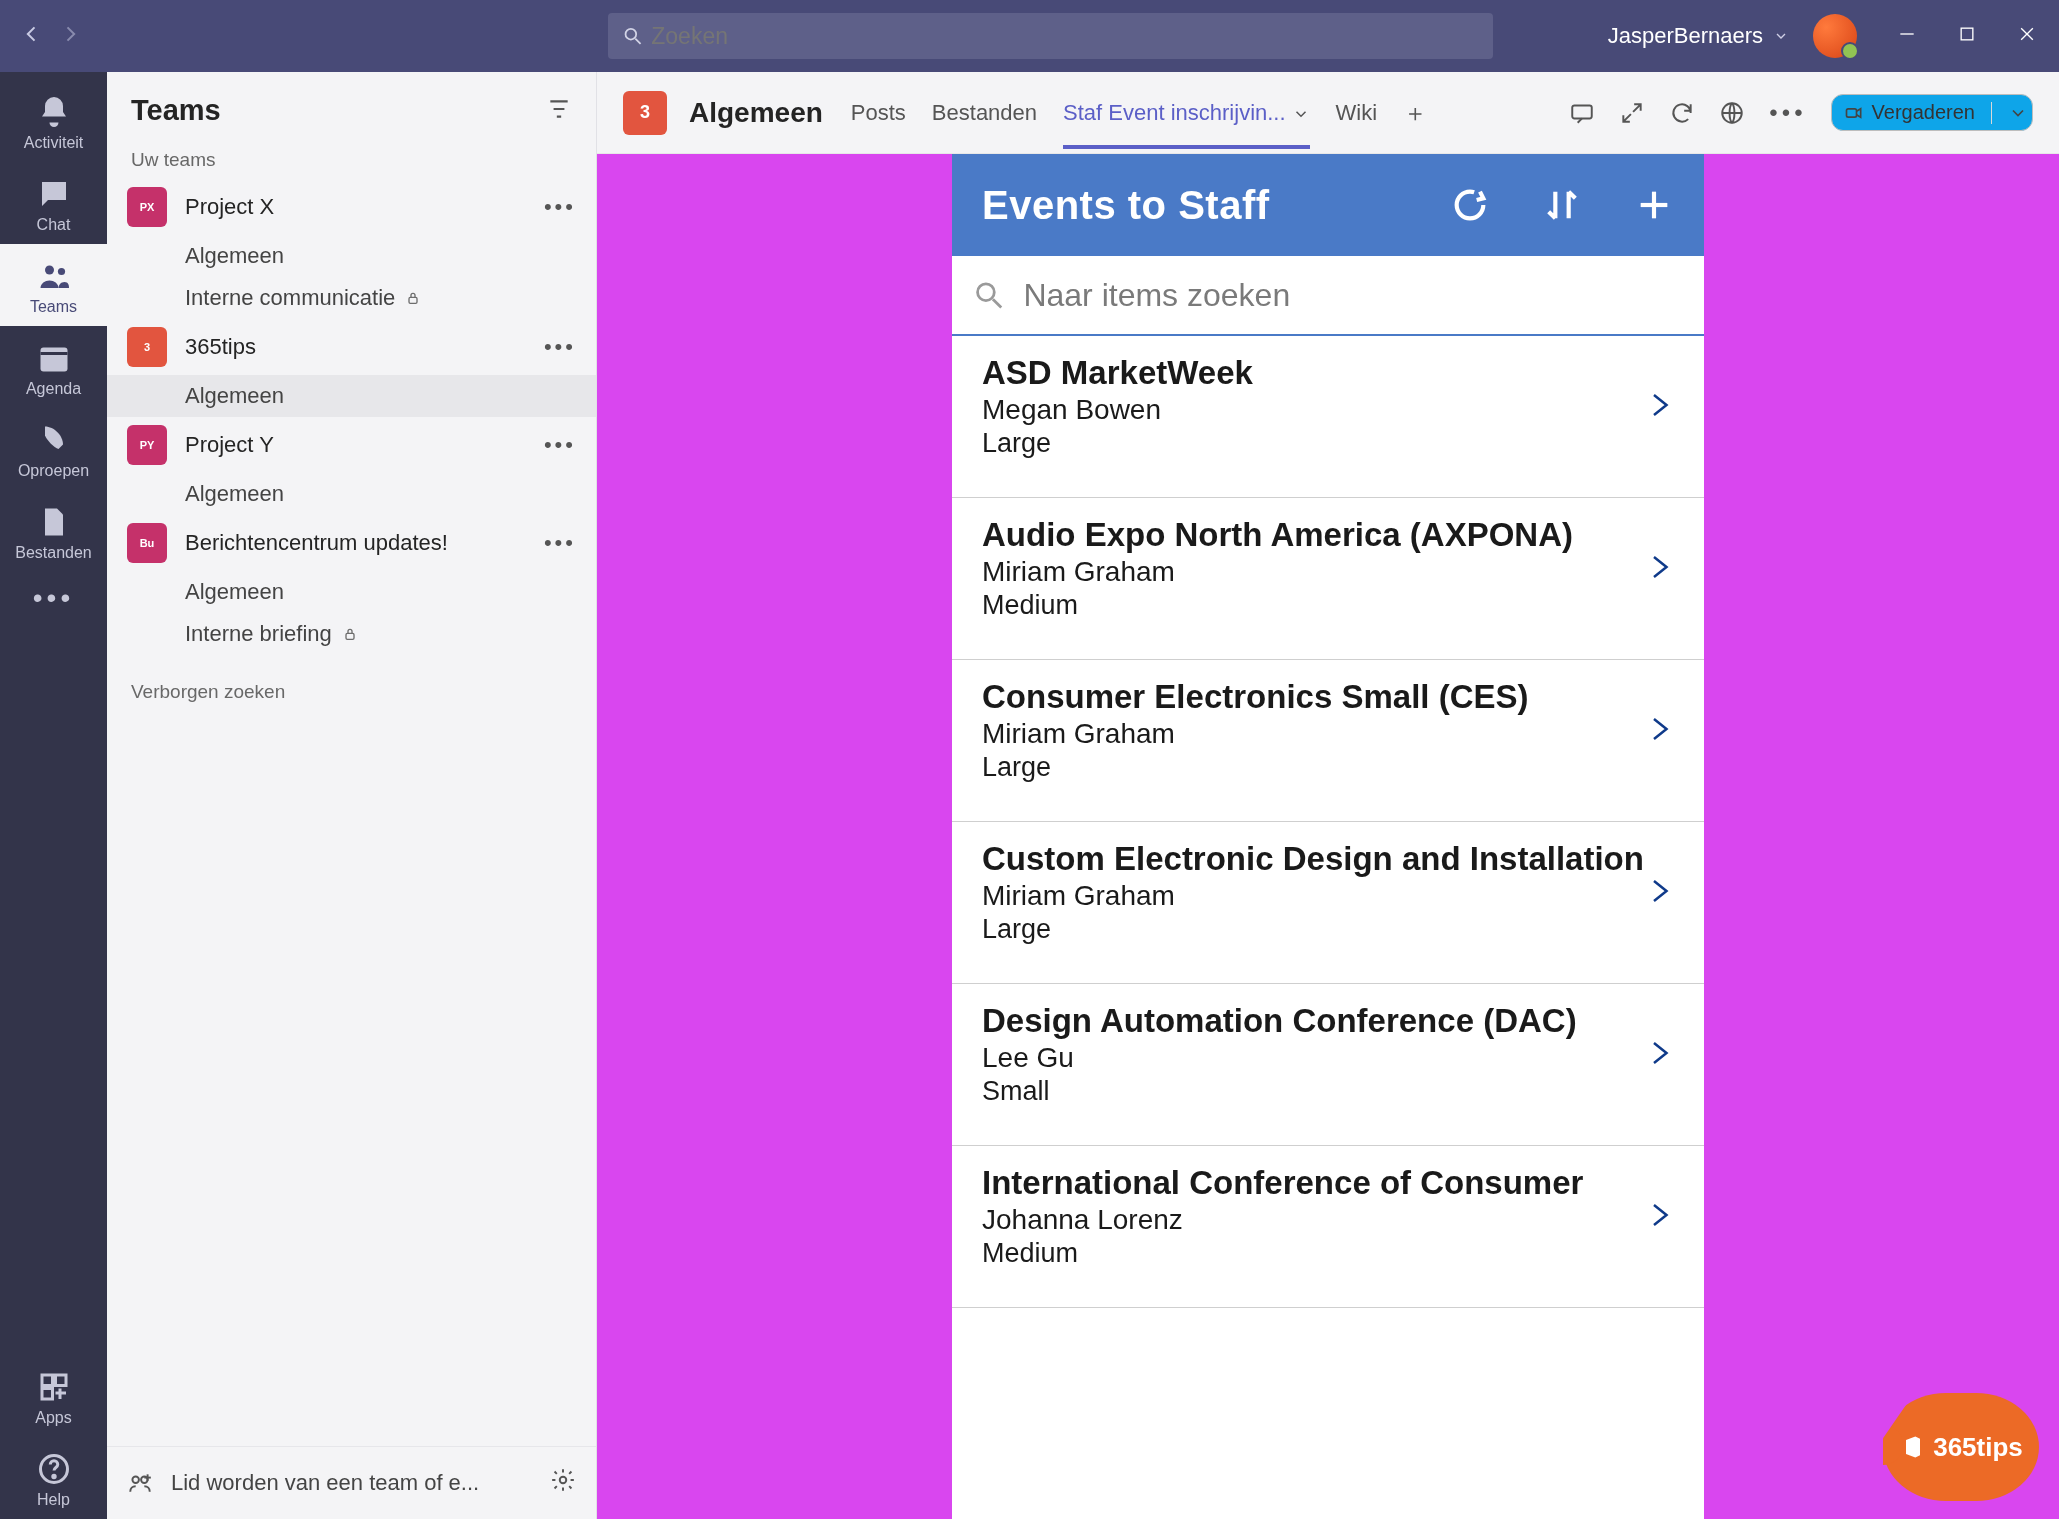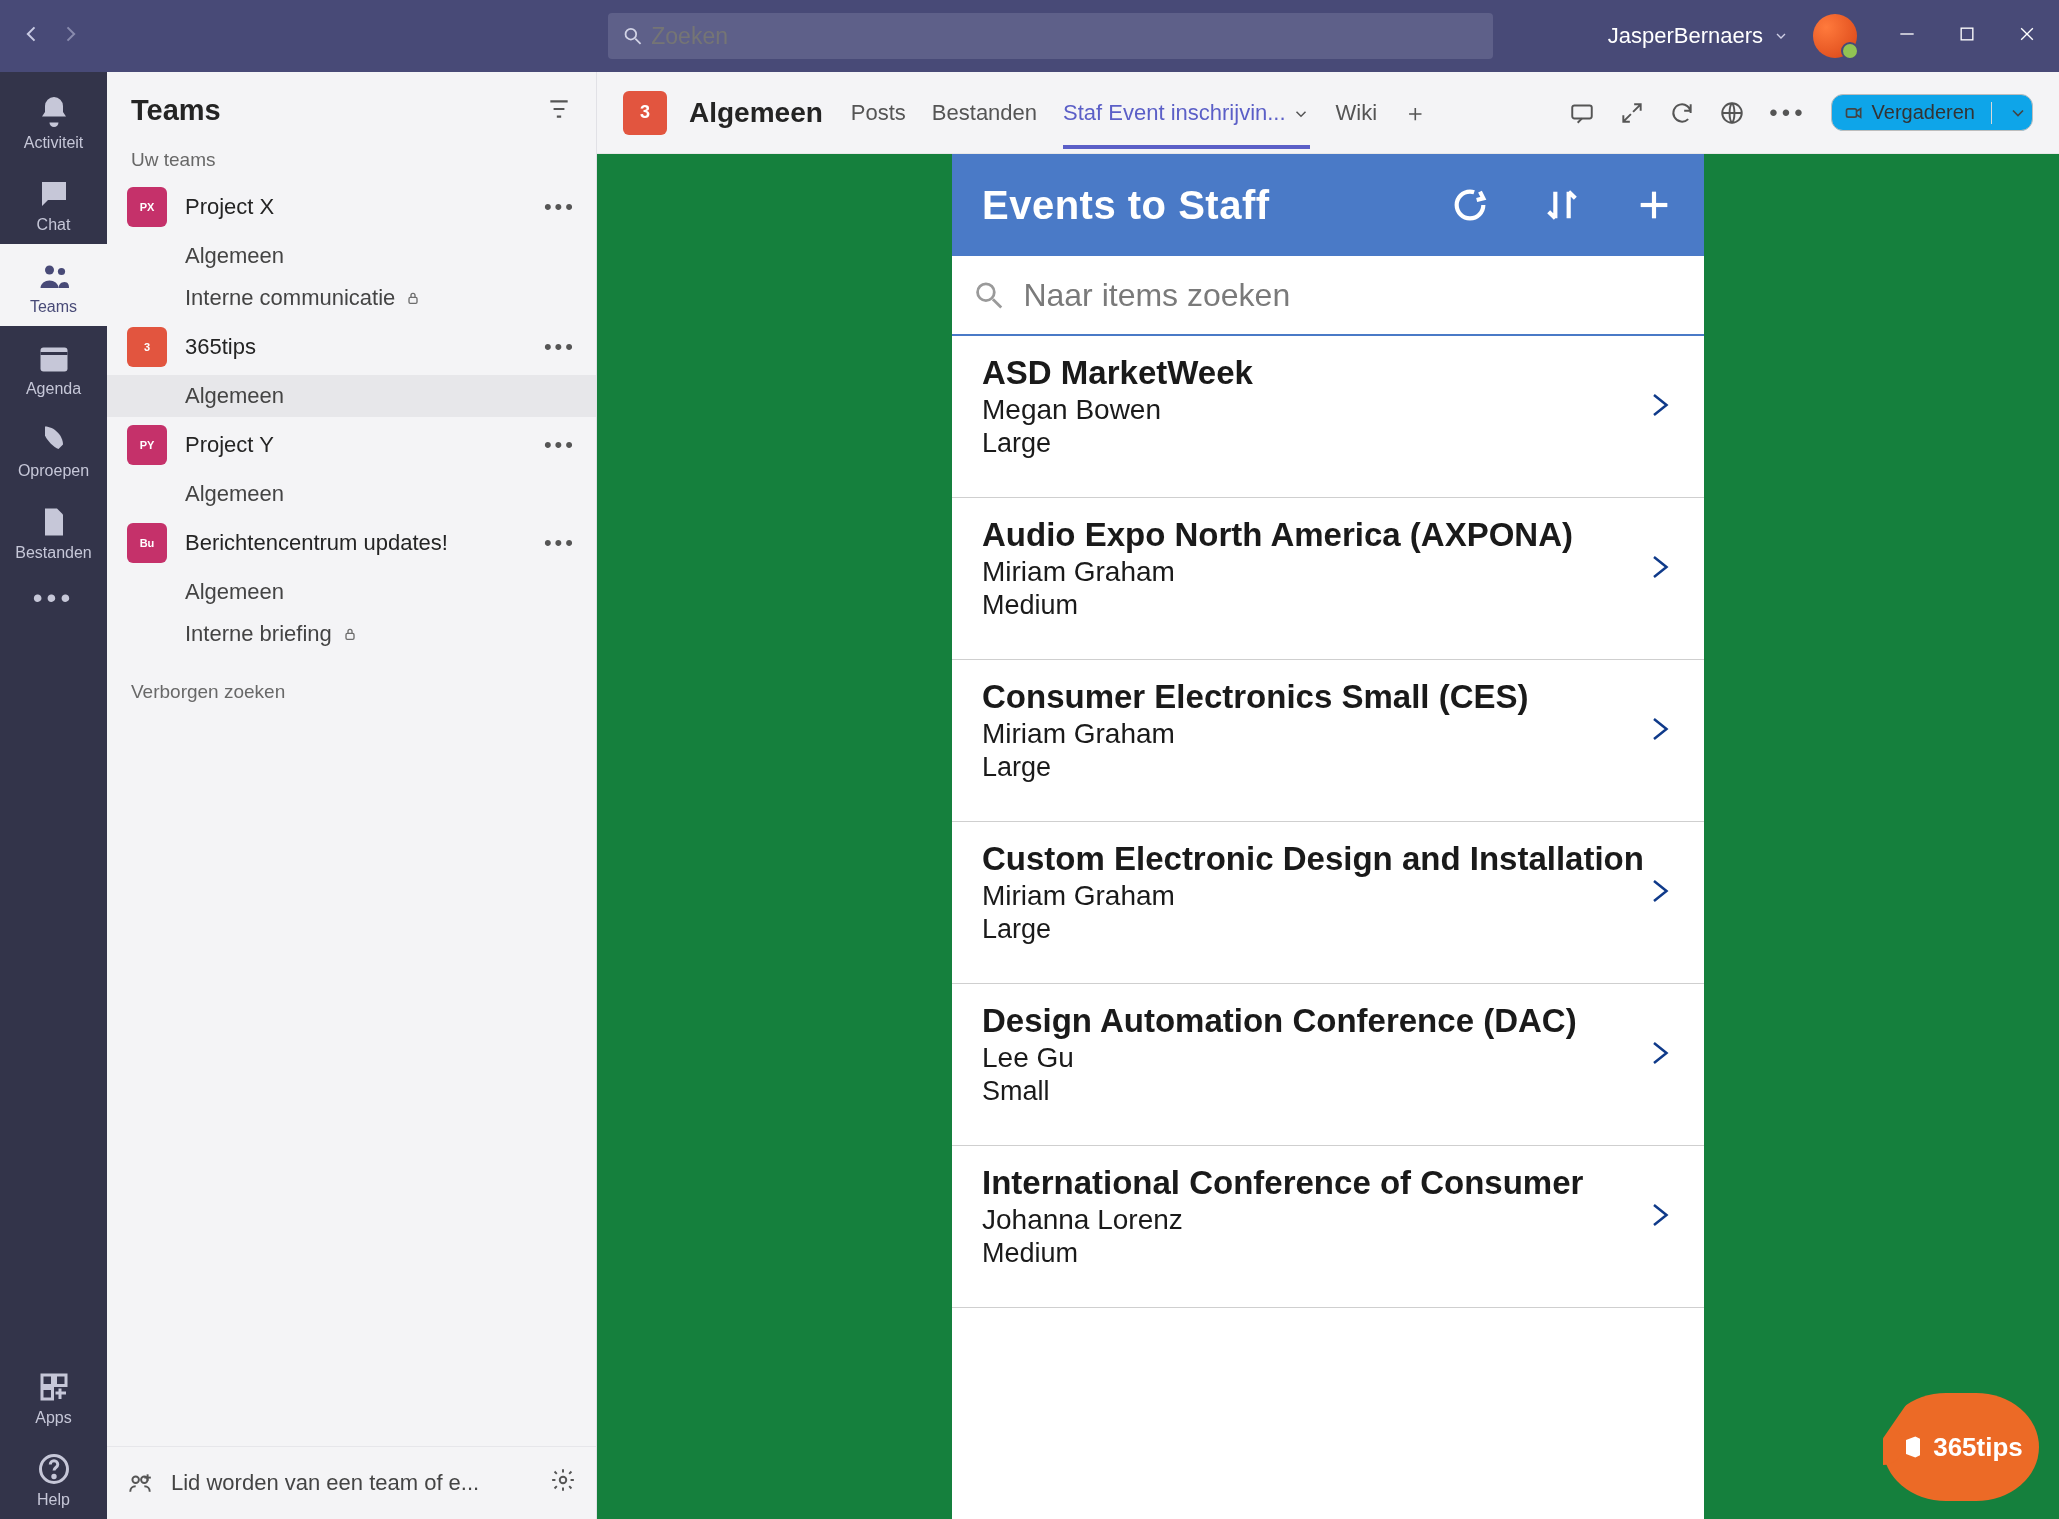--- a/index.html
+++ b/index.html
@@ -68,21 +68,21 @@
 .tab .chev{width:18px;height:18px;stroke:#555;fill:none;stroke-width:2;margin-left:6px;vertical-align:middle;}
 .tab-plus { color:#555; font-size: 24px; cursor:pointer;}
 .head-actions { margin-left: auto; display:flex; align-items:center; gap: 24px; }
 .head-actions svg { width: 26px; height: 26px; stroke: #555; fill: none; stroke-width: 1.8; cursor:pointer;}
 .head-actions .dots{font-size:24px;letter-spacing:4px;color:#555;cursor:pointer;}
 .meet-btn { display:flex;align-items:center;gap:8px;border:1px solid #bdbdbd;border-radius:12px;padding:6px 4px 6px 12px;font-size:20px;color:#333;background:#0ea5e9; cursor:pointer;}
 .meet-btn .sep{width:1px;height:22px;background:#d8d8d8;margin:0 8px;}
 .meet-btn svg{width:20px;height:20px;stroke:#444;fill:none;stroke-width:2;}
 
 
-.surface { flex: 1; background: #15803d; display: flex; justify-content: center; padding: 0; overflow:hidden;}
+.surface { flex: 1; background: #d946ef; display: flex; justify-content: center; padding: 0; overflow:hidden;}
 .pane { width: 752px; background: #fff; margin-top: 0; display:flex; flex-direction:column;}
 
 .pane-head { height: 102px; background: #4a7ac7; color: #fff; display: flex; align-items: center; padding: 0 30px; }
 .pane-head h1 { font-size: 40px; font-weight: 600; letter-spacing: 0.5px;}
 .pane-actions { margin-left: auto; display: flex; gap: 52px; align-items:center;}
 .pane-actions svg { width: 40px; height: 40px; stroke: #fff; fill: none; stroke-width: 2.5; cursor:pointer;}
 
 .pane-search { height: 80px; border-bottom: 2px solid #4a7ac7; display:flex; align-items:center; padding:4px 20px;}
 .pane-search svg { width:36px; height:36px; stroke:#9a9a9a; fill:none; stroke-width:2;}
 .pane-search input { border:none; outline:none; font-size: 32px; color:#333; margin-left:18px; width:100%;}

